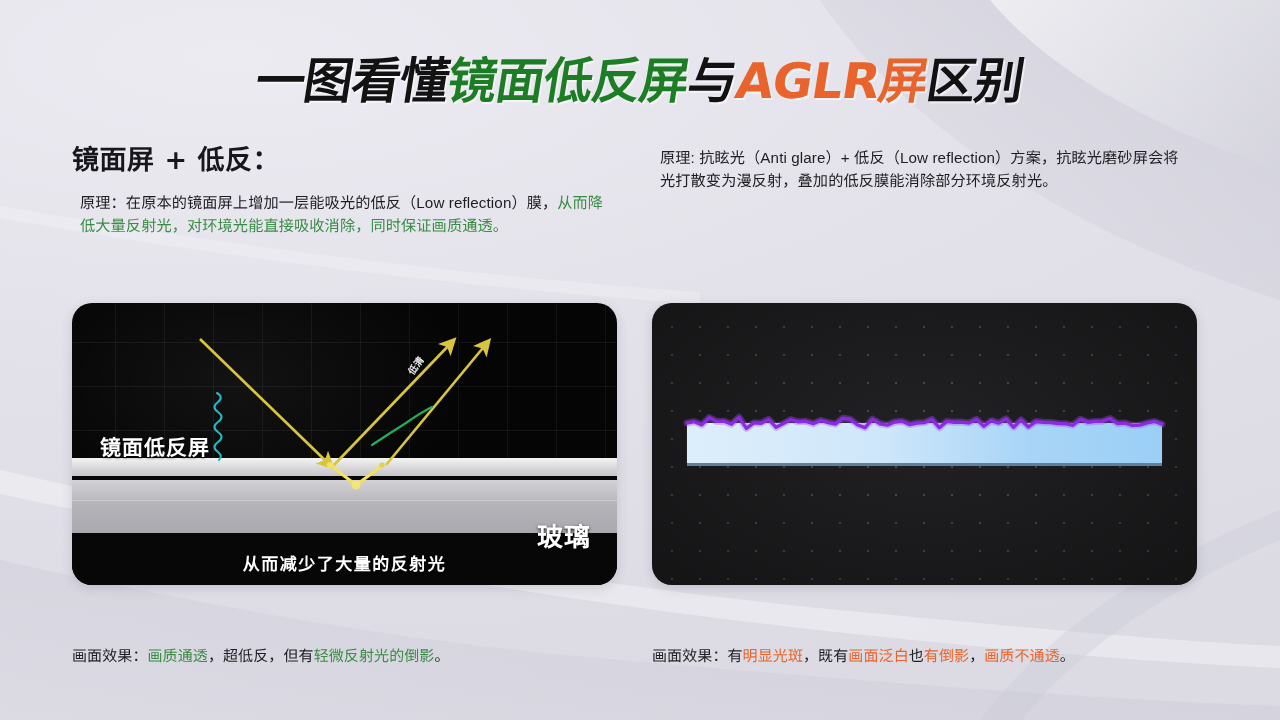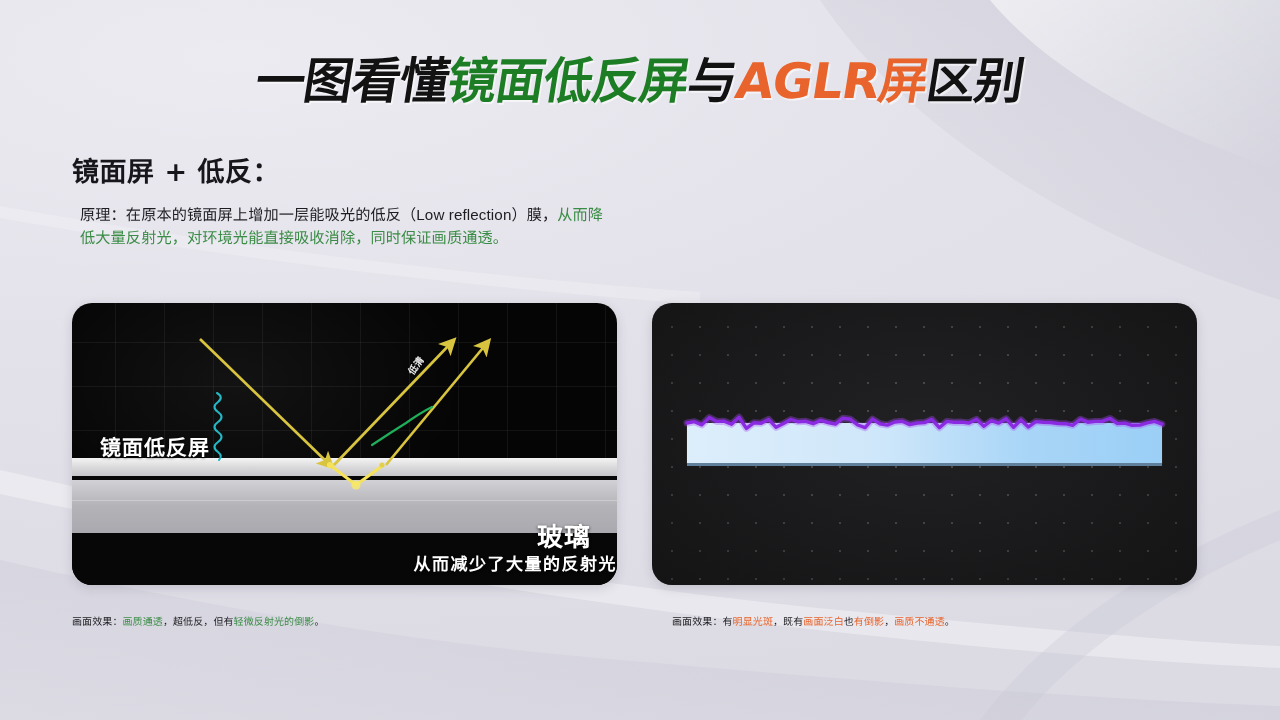--- a/index.html
+++ b/index.html
@@ -28,21 +28,21 @@
     white-space:nowrap;
     transform:skewX(-9deg);
     text-shadow:2px 2px 0 rgba(255,255,255,.55);
   }
   #title span{display:inline-block;}
   .t-black{color:#121212;}
   .t-green{color:#1d7d24;}
   .t-orange{color:#e8642c;}
 
   
-  .col{position:absolute;top:150px;width:545px;}
+  .col{position:absolute;top:138px;width:545px;}
   #col-left{left:72px;}
   #col-right{left:652px;}
 
   .col-head{
     font-family:"DejaVu Sans","Liberation Sans",sans-serif;
     font-weight:bold;font-size:27px;color:#17171b;
     letter-spacing:.5px;margin:0 0 14px 0;white-space:nowrap;
   }
   .col-desc{
     font-size:15.2px;line-height:1.52;color:#1d1d22;margin:8px;
@@ -72,43 +72,43 @@
   .lp-glass{position:absolute;left:0;right:0;top:177px;height:53px;
     background:linear-gradient(to bottom,#d2d2d6 0%,#b3b3b8 48%,#a9a9af 100%);}
   .lp-glass .gline{position:absolute;left:0;right:0;top:20px;height:1px;background:rgba(255,255,255,.28);}
   .lp-bottom{position:absolute;left:0;right:0;top:230px;bottom:0;background:#070707;}
 
   .lp-label{position:absolute;color:#fff;font-weight:bold;
     font-family:"DejaVu Sans","Liberation Sans",sans-serif;
     text-shadow:0 1px 3px rgba(0,0,0,.9);}
   #lbl-film{left:28px;top:128px;font-size:21px;letter-spacing:1px;}
   #lbl-glass{right:26px;top:213px;font-size:26px;letter-spacing:1px;}
-  #lbl-bottom{left:0;right:0;top:247px;text-align:right;font-size:17px;letter-spacing:1.5px;font-family:Liberation Mono, monospace;}
+  #lbl-bottom{left:0;right:0;top:247px;text-align:center;font-size:17px;letter-spacing:1.5px;font-family:Liberation Mono, monospace;}
   #lbl-diag{position:absolute;left:332px;top:66px;
     font-size:9.5px;font-weight:bold;color:#eaeaea;letter-spacing:.5px;
     transform:rotate(-54deg);transform-origin:left top;
     text-shadow:0 1px 2px rgba(0,0,0,.9);}
 
   
   .rp-dots{position:absolute;inset:0;
     background-image:radial-gradient(rgba(255,255,255,.20) 1.1px, transparent 1.2px);
     background-size:28px 28px;background-position:6px 10px;}
   .rp-vig{position:absolute;inset:0;
     background:radial-gradient(75% 85% at 50% 45%, rgba(255,255,255,.02) 0%, rgba(0,0,0,.35) 100%);}
   .rp-film{position:absolute;left:35px;top:120px;width:475px;height:40px;
     background:linear-gradient(to right,#ddeefb 0%,#cfe7fa 40%,#a8d5f7 72%,#9bcff6 100%);
     box-shadow:0 0 0 1px rgba(255,255,255,.04);}
   .rp-base{position:absolute;left:35px;top:160px;width:475px;height:3px;
     background:#5f7f9b;}
 
   
-  .caption{position:absolute;top:613px;width:560px;font-size:10px;color:#1d1d22;
+  .caption{position:absolute;top:644px;width:560px;font-size:15px;color:#1d1d22;
     letter-spacing:.1px;}
   #cap-left{left:72px;}
-  #cap-right{left:652px;margin-left:20px;}
+  #cap-right{left:652px;}
 </style>
 </head>
 <body>
 
 <div id="bg-layer">
   <div id="bg-base"></div>
   <svg id="bg-swoosh" viewBox="0 0 1280 720" preserveAspectRatio="none">
     <defs>
       <linearGradient id="sw1" x1="0" y1="0" x2="1" y2="1">
         <stop offset="0%" stop-color="#ffffff" stop-opacity=".55"></stop>
@@ -133,20 +133,21 @@
     <span class="t-black">一图看懂</span><span class="t-green">镜面低反屏</span><span class="t-black">与</span><span class="t-orange">AGLR屏</span><span class="t-black">区别</span>
   </h1>
 </div>
 
 <div class="col" id="col-left">
   <h2 class="col-head">镜面屏 + 低反：</h2>
   <p class="col-desc"><span>原理：在原本的镜面屏上增加一层能吸光的低反（Low reflection）膜，</span><span class="hl-green">从而降低大量反射光，对环境光能直接吸收消除，同时保证画质通透。</span></p>
 </div>
 
 <div class="col" id="col-right">
+  <p class="col-desc">原理: 抗眩光（Anti glare）+ 低反（Low reflection）方案，抗眩光磨砂屏会将光打散变为漫反射，叠加的低反膜能消除部分环境反射光。</p>
 </div>
 
 <div class="panel" id="panel-left">
   <div class="lp-grid"></div>
   <div class="lp-sheen"></div>
 
   <div class="lp-film"></div>
   <div class="lp-gap"></div>
   <div class="lp-glass">
       <i class="gline"></i>

